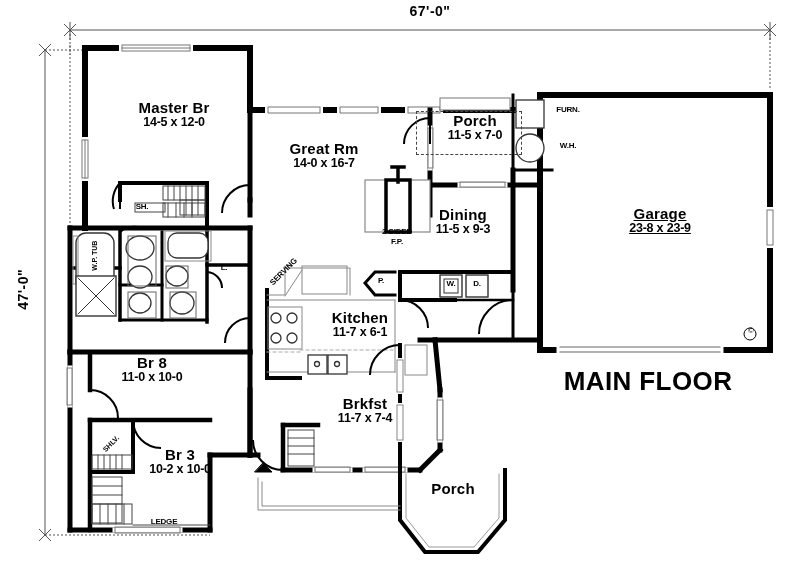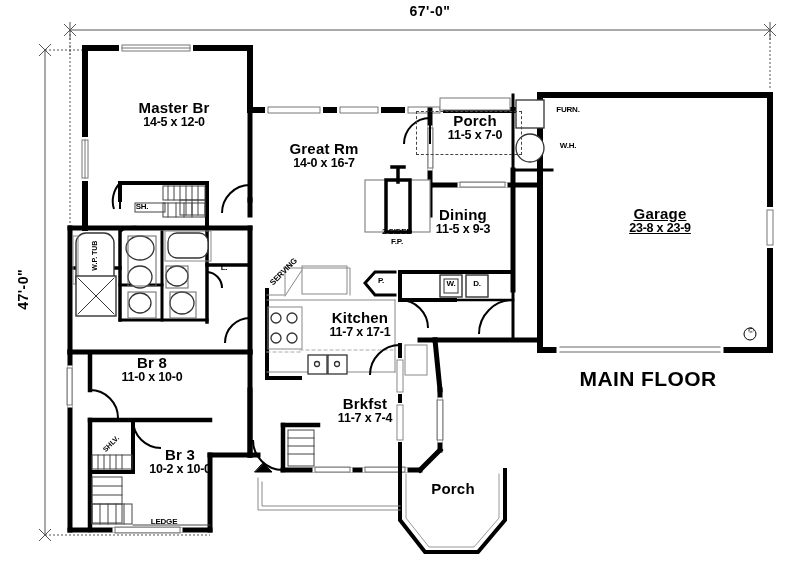--- a/index.html
+++ b/index.html
@@ -10,21 +10,21 @@
   }
   #plan{position:relative;width:800px;height:583px;background:#fff;}
   #plan svg{position:absolute;left:0;top:0;}
 
   .lbl{position:absolute;text-align:center;white-space:nowrap;line-height:1.05;}
   .rname{font-weight:bold;font-size:15px;letter-spacing:.2px;}
   .rdim{font-size:12.5px;font-weight:bold;letter-spacing:-.2px;}
   .tiny{font-size:8px;font-weight:bold;letter-spacing:-.2px;}
   .tiny2{font-size:7px;font-weight:bold;}
   .dimtxt{font-weight:bold;font-size:14px;letter-spacing:.5px;}
-  .mainfloor{font-weight:bold;font-size:21px;letter-spacing:.4px;}
+  .mainfloor{font-weight:bold;font-size:26px;letter-spacing:.4px;}
   .rot90{transform:rotate(-90deg);transform-origin:50% 50%;}
   .rot45{transform:rotate(-45deg);transform-origin:50% 50%;}
 </style>
 </head>
 <body>
 
 <div id="plan">
 
 <svg width="800" height="583" viewBox="0 0 800 583">
   <g stroke="#555" stroke-width="1" fill="none">
@@ -401,21 +401,21 @@
   <div class="rdim">11-5 x 9-3</div>
 </div>
 
 <div class="lbl" style="left:590px;top:206px;width:140px;text-decoration:underline;">
   <div class="rname">Garage</div>
   <div class="rdim">23-8 x 23-9</div>
 </div>
 
 <div class="lbl" style="left:305px;top:310px;width:110px;">
   <div class="rname">Kitchen</div>
-  <div class="rdim">11-7 x 17-1</div>
+  <div class="rdim">11-7 x 6-1</div>
 </div>
 
 <div class="lbl" style="left:310px;top:396px;width:110px;">
   <div class="rname">Brkfst</div>
   <div class="rdim">11-7 x 7-4</div>
 </div>
 
 <div class="lbl" style="left:92px;top:355px;width:120px;">
   <div class="rname">Br  8</div>
   <div class="rdim">11-0 x 10-0</div>

